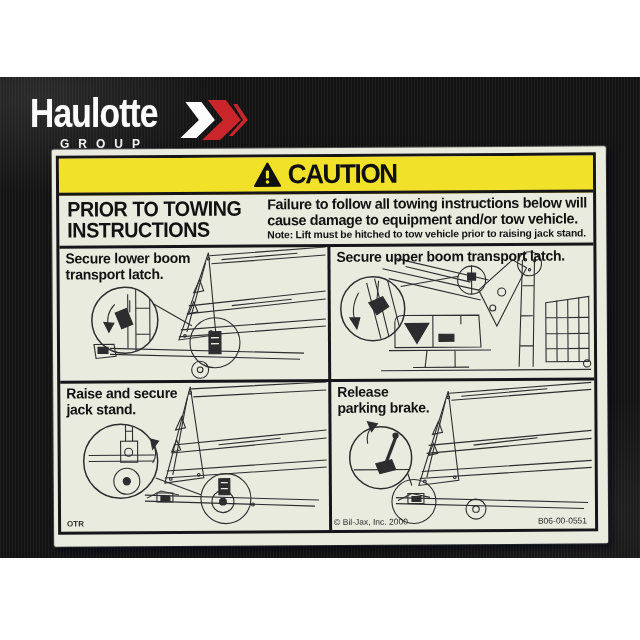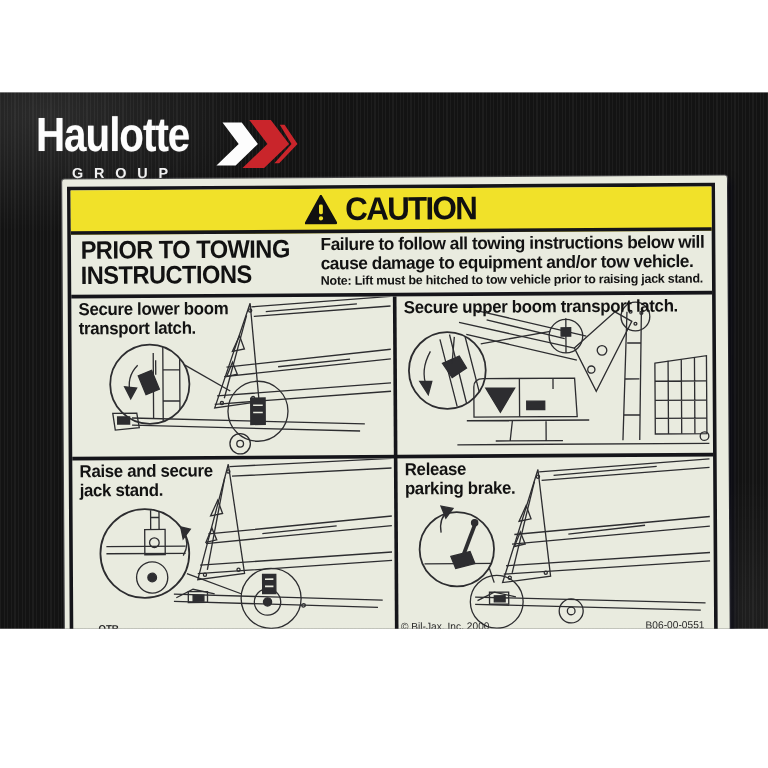--- a/index.html
+++ b/index.html
@@ -1,17 +1,17 @@
 <!DOCTYPE html>
 <html><head>
 <meta charset="utf-8">
 <style>
   html,body{margin:0;padding:0;}
   body{width:640px;height:640px;background:#ffffff;font-family:"Liberation Sans",sans-serif;overflow:hidden;}
-  .scene{position:relative;width:640px;height:524px;background:#ffffff;overflow:hidden;}
+  .scene{position:relative;width:640px;height:640px;background:#ffffff;overflow:hidden;}
 
   
   .fabric{
     position:absolute;left:0;top:77px;width:640px;height:481px;
     background:
       radial-gradient(ellipse 260px 140px at 6% 4%, rgba(255,255,255,0.10), transparent 70%),
       radial-gradient(ellipse 300px 160px at 95% 90%, rgba(255,255,255,0.05), transparent 70%),
       repeating-linear-gradient(90deg, rgba(255,255,255,0.045) 0 1px, transparent 1px 3px),
       #131313;
   }
@@ -69,21 +69,21 @@
   .p2{grid-column:3;grid-row:1;}
   .p3{grid-column:1;grid-row:3;}
   .p4{grid-column:3;grid-row:3;}
   .caption{
     position:absolute;left:6px;top:3px;font-size:14.5px;font-weight:bold;color:#121212;
     line-height:15.5px;letter-spacing:-0.3px;transform:scaleX(0.97);transform-origin:left top;
     white-space:pre-line;z-index:2;
   }
   .panel svg{position:absolute;left:0;top:0;z-index:1;}
 
-  .footer-otr{position:absolute;left:6px;bottom:3px;font-size:8px;font-weight:bold;color:#2a2a2a;z-index:3;margin-left:15px;}
+  .footer-otr{position:absolute;left:6px;bottom:3px;font-size:8px;font-weight:bold;color:#2a2a2a;z-index:3;}
   .footer-copy{position:absolute;left:273px;bottom:3px;font-size:8.5px;color:#2a2a2a;z-index:3;}
   .footer-part{position:absolute;right:8px;bottom:3px;font-size:8.5px;color:#2a2a2a;z-index:3;}
 </style>
 </head>
 <body>
 
 <div class="scene">
   <div class="fabric"></div>
 
   <div class="logo">

